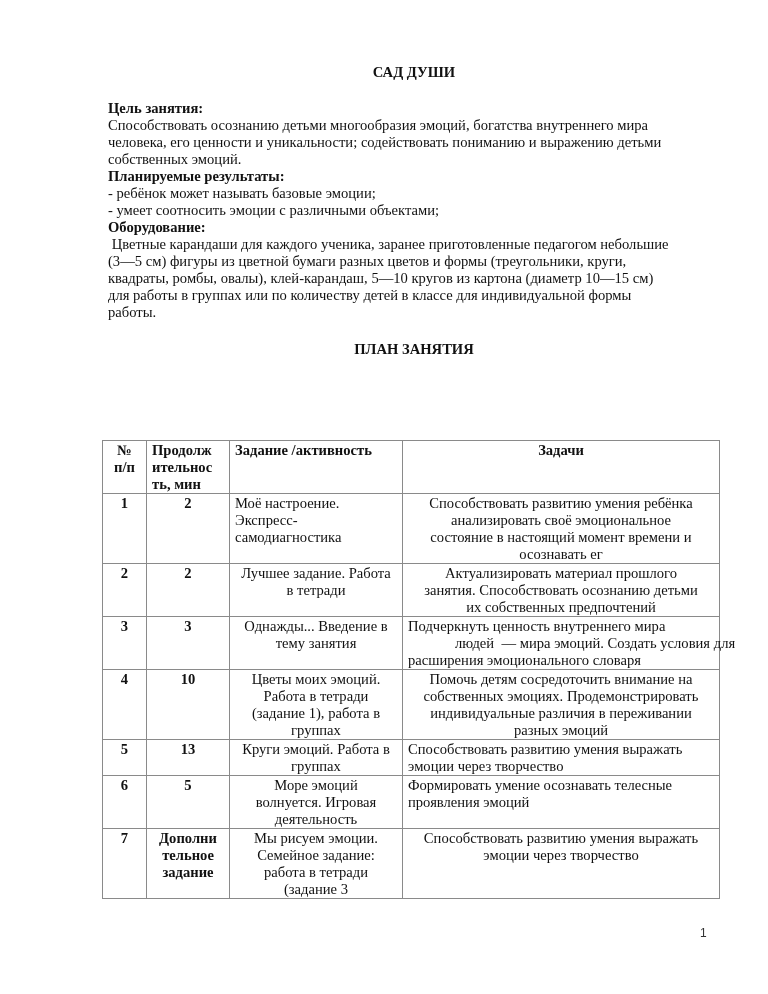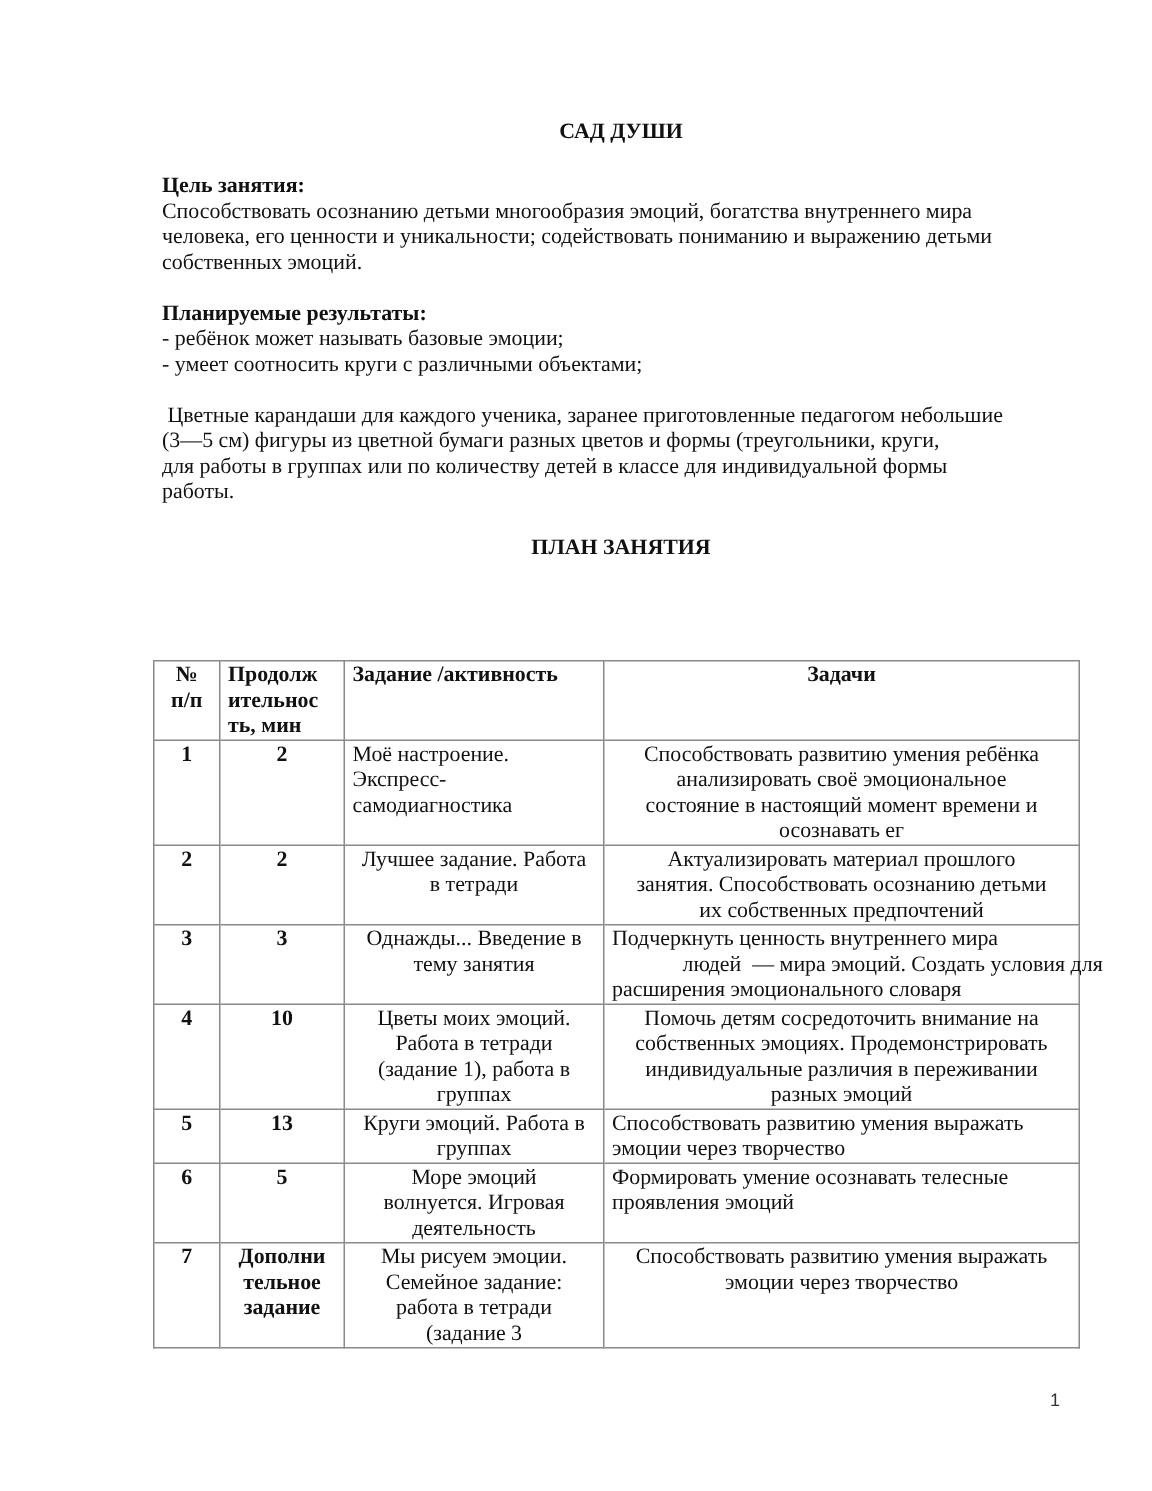--- a/index.html
+++ b/index.html
@@ -13,32 +13,31 @@
       position: relative;
       overflow: hidden;
       font-family: "Liberation Serif", "DejaVu Serif", serif;
       color: #111;
       font-size: 14.6px;
       line-height: 17px;
     }
     .page {
       position: absolute;
       left: 108px;
-      top: 80px;
+      top: 64px;
       width: 612px;
     }
     .title {
       text-align: center;
       font-weight: bold;
       font-size: 14.6px;
       line-height: 17px;
       margin: 0;
     }
     .section {
-      margin-top: 17px;
     }
     .section-head {
       font-weight: bold;
       margin: 0;
     }
     .para {
       margin: 0;
     }
     .list-item {
       margin: 0;
@@ -92,26 +91,28 @@
   <div class="section" style="margin-top:19px;">
     <p class="section-head">Цель занятия:</p>
     <p class="para">Способствовать осознанию детьми многообразия эмоций, богатства внутреннего мира</p>
     <p class="para">человека, его ценности и уникальности; содействовать пониманию и выражению детьми</p>
     <p class="para">собственных эмоций.</p>
   </div>
 
   <div class="section">
     <p class="section-head">Планируемые результаты:</p>
     <p class="list-item">- ребёнок может называть базовые эмоции;</p>
-    <p class="list-item">- умеет соотносить круги с различными объектами;</p>
+    <p class="list-item">- умеет соотносить эмоции с различными объектами;</p>
   </div>
 
   <div class="section">
+    <p class="section-head">Оборудование:</p>
     <p class="para" style="white-space:pre;"> Цветные карандаши для каждого ученика, заранее приготовленные педагогом небольшие</p>
     <p class="para">(3—5 см) фигуры из цветной бумаги разных цветов и формы (треугольники, круги,</p>
+    <p class="para">квадраты, ромбы, овалы), клей-карандаш, 5—10 кругов из картона (диаметр 10—15 см)</p>
     <p class="para">для работы в группах или по количеству детей в классе для индивидуальной формы</p>
     <p class="para">работы.</p>
   </div>
 
   <p class="plan-title" style="margin-top:20px;">ПЛАН ЗАНЯТИЯ</p>
 </div>
 
 <table class="plan">
   <thead>
     <tr>

